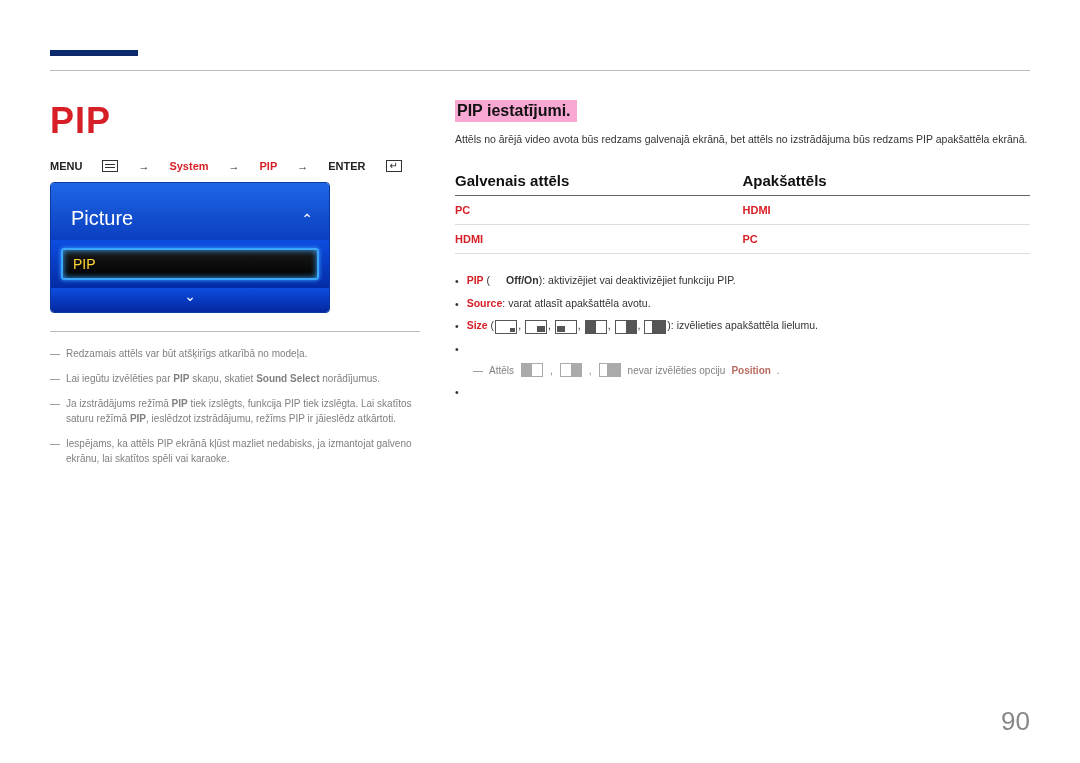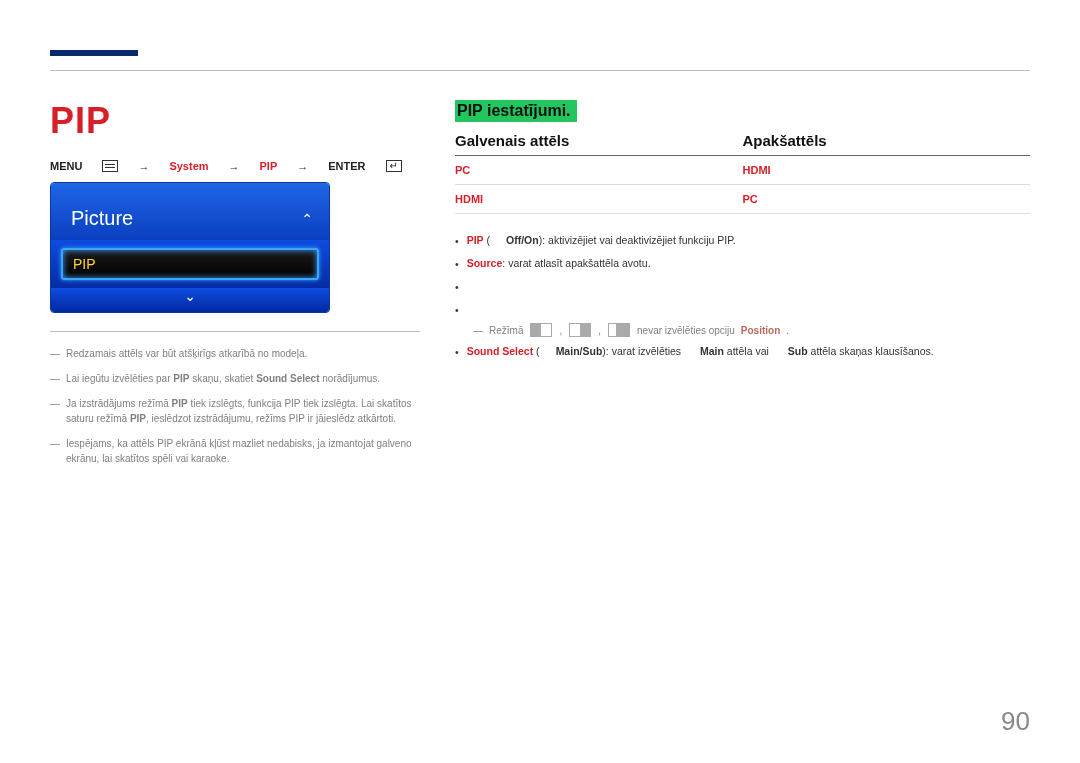--- a/index.html
+++ b/index.html
@@ -123,21 +123,21 @@
     line-height: 1.5;
     margin-bottom: 10px;
     display: flex;
     gap: 6px;
   }
   .note-line .dash { color:#808080; flex-shrink:0; }
   .note-line .kw { font-weight: bold; color:#808080; }
 
   
   .section-title {
-    background: #22c55e;
+    background: #f9a8d4;
     font-size: 16px;
     font-weight: bold;
     color: #111;
     display: inline-block;
     padding: 2px 6px 2px 2px;
     margin-bottom: 10px;
   }
   .intro-text {
     font-size: 10.5px;
     color: #333;
@@ -267,20 +267,21 @@
     </span>
   </div>
   <div class="note-line">
     <span class="dash">―</span>
     <span>Iespējams, ka attēls PIP ekrānā kļūst mazliet nedabisks, ja izmantojat galveno ekrānu, lai skatītos spēli vai karaoke.</span>
   </div>
 </div>
 
 <div class="page-right">
   <div class="section-title">PIP iestatījumi.</div>
+  <div class="intro-text">Attēls no ārējā video avota būs redzams galvenajā ekrānā, bet attēls no izstrādājuma būs redzams PIP apakšattēla ekrānā.</div>
 
   <div class="tbl-headers">
     <div class="tbl-col">Galvenais attēls</div>
     <div class="tbl-col">Apakšattēls</div>
   </div>
   <div class="tbl-row">
     <div class="tbl-cell">PC</div>
     <div class="tbl-cell">HDMI</div>
   </div>
   <div class="tbl-row">
@@ -296,41 +297,47 @@
       </span>
     </div>
     <div class="bullet-item">
       <span class="dot">•</span>
       <span>
         <span class="kw">Source</span><span>: varat atlasīt apakšattēla avotu.</span>
       </span>
     </div>
     <div class="bullet-item">
       <span class="dot">•</span>
+      <span>
+        <span class="kw">Size</span>
+        (<span class="size-ic sz-sm"><span class="inner"></span></span>,
+        <span class="size-ic sz-mdr"><span class="inner"></span></span>,
+        <span class="size-ic sz-mdl"><span class="inner"></span></span>,
+        <span class="size-ic sz-half-l"><span class="inner"></span></span>,
+        <span class="size-ic sz-half-r"><span class="inner"></span></span>,
+        <span class="size-ic sz-wide-r"><span class="inner"></span></span>)<span>: izvēlieties apakšattēla lielumu.</span>
+      </span>
     </div>
     <div class="bullet-item">
       <span class="dot">•</span>
     </div>
     <div class="sub-note">
       <span>―</span>
-      <span>Režīmā </span>
+      <span>Attēls </span>
       <span class="gray-ic g-hl">
           <span class="gi"></span>
         </span>,
       <span class="gray-ic g-hr">
           <span class="gi"></span>
         </span>,
       <span class="gray-ic g-wr">
           <span class="gi"></span>
         </span>
       <span> nevar izvēlēties opciju </span>
       <span class="red-gray">Position</span><span>.</span>
     </div>
     <div class="bullet-item">
       <span class="dot">•</span>
-      <span>
-        <span class="kw">Sound Select</span><span> (</span><span class="kwn">Main/Sub</span><span>): varat izvēlēties </span><span class="kwn">Main</span><span> attēla vai </span><span class="kwn">Sub</span><span> attēla skaņas klausīšanos.</span>
-      </span>
     </div>
   </div>
 </div>
 
 <div class="page-num">90</div>
 
 </body></html>

